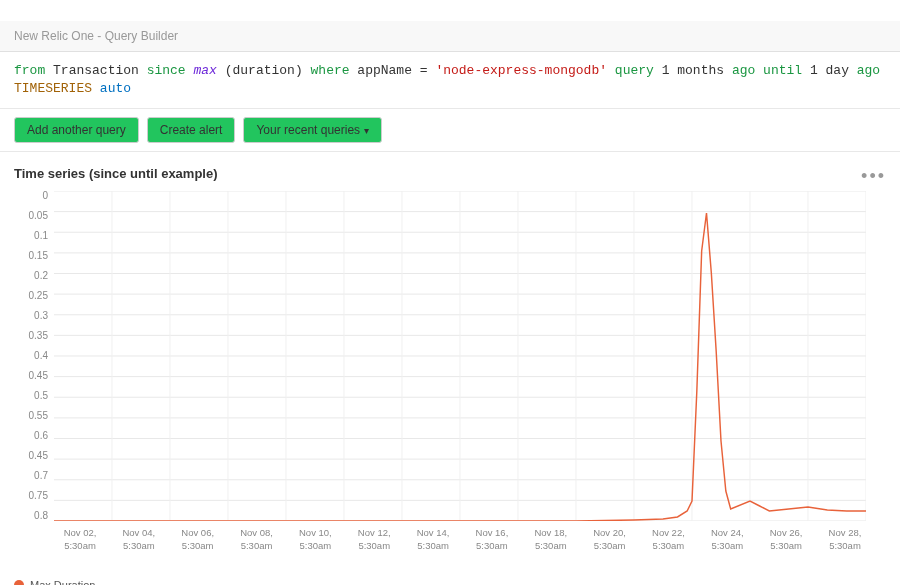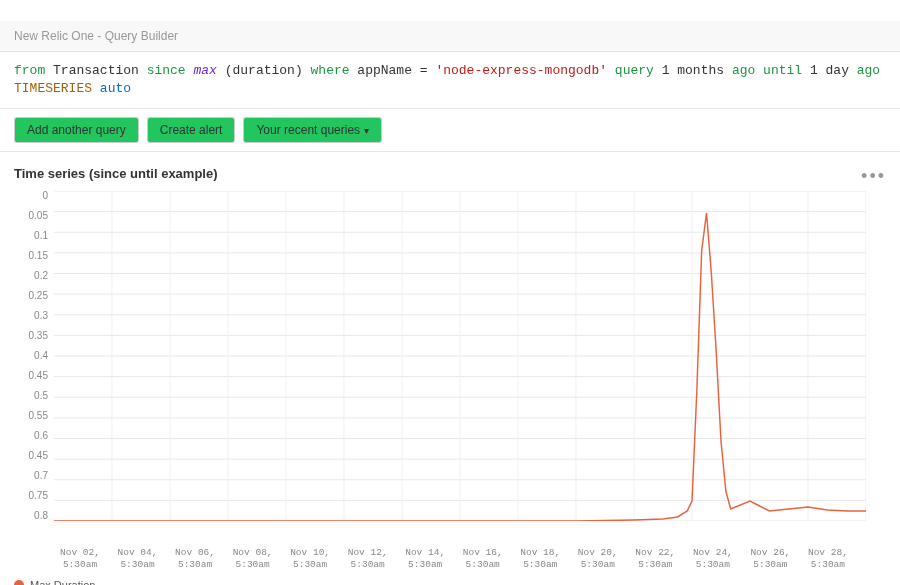--- a/index.html
+++ b/index.html
@@ -97,28 +97,27 @@
       padding-right: 6px;
     }
     .y-label {
       font-size: 10px;
       color: #888;
       line-height: 1;
     }
     .x-axis {
       position: absolute;
       left: 40px;
-      right: 22px;
+      right: 5px;
       bottom: 0;
       height: 50px;
       display: flex;
       justify-content: space-between;
-      align-items: flex-end;
+      align-items: flex-start;
       padding-top: 6px;
-      font-family: Liberation Mono, monospace;
     }
     .x-label {
       font-size: 9.5px;
       color: #888;
       text-align: center;
       line-height: 1.3;
       width: 52px;
     }
     .legend {
       padding: 8px 14px;

